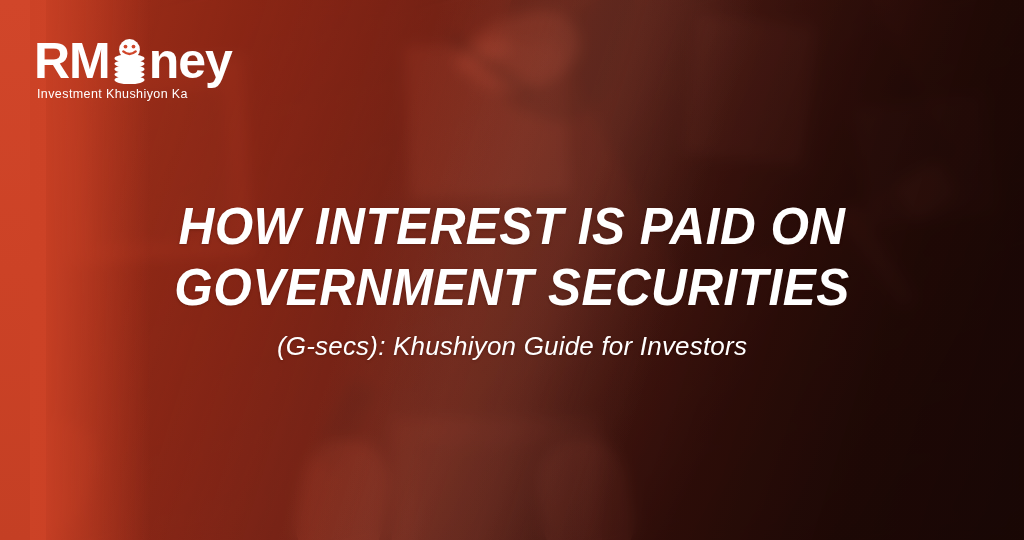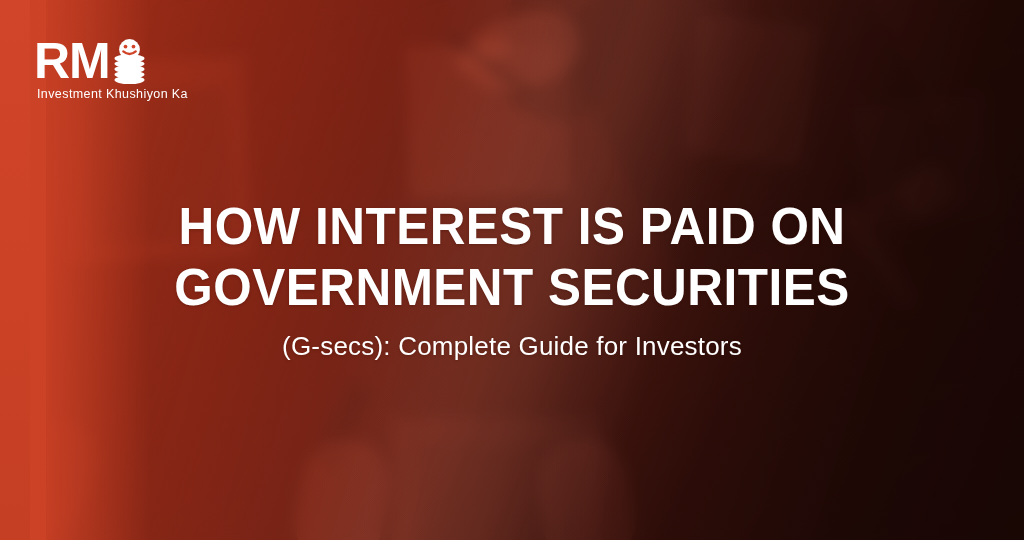--- a/index.html
+++ b/index.html
@@ -299,20 +299,21 @@
   
   .headline {
     position: absolute;
     left: 0;
     right: 0;
     top: 196px;
     z-index: 6;
     text-align: center;
     padding: 0 70px;
     user-select: none;
+    font-style: italic;
   }
   .title-line {
     color: #ffffff;
     font-weight: 700;
     font-size: 51px;
     line-height: 61px;
     letter-spacing: 0.5px;
     transform: scaleX(0.97);
     text-shadow: 0 1px 3px rgba(60,14,6,0.32);
     white-space: nowrap;
@@ -377,23 +378,24 @@
           <ellipse cx="18.5" cy="30.2" rx="15" ry="4.1" fill="#ffffff"></ellipse>
           <ellipse cx="18.5" cy="24.8" rx="15" ry="4.1" fill="#ffffff"></ellipse>
           <ellipse cx="18.5" cy="19.4" rx="15" ry="4.1" fill="#ffffff"></ellipse>
 
           <circle cx="18.5" cy="10.5" r="10.4" fill="#ffffff"></circle>
           <circle cx="14.5" cy="7.6" r="1.9" fill="#d1462a"></circle>
           <circle cx="22.5" cy="7.6" r="1.9" fill="#d1462a"></circle>
           <path d="M12.3 12.4 Q18.5 17.6 24.7 12.4" stroke="#d1462a" stroke-width="2.4" fill="none" stroke-linecap="round"></path>
         </svg>
       </span>
+      <span class="logo-ney">ney</span>
     </div>
     <div class="logo-tag">Investment Khushiyon Ka</div>
   </div>
 
   <div class="headline">
     <div class="title-line">HOW INTEREST IS PAID ON</div>
     <div class="title-line">GOVERNMENT SECURITIES</div>
-    <div class="subtitle">(G-secs): Complete Guide for Investors</div>
+    <div class="subtitle">(G-secs): Khushiyon Guide for Investors</div>
   </div>
 
 </div>
 
 </body></html>

